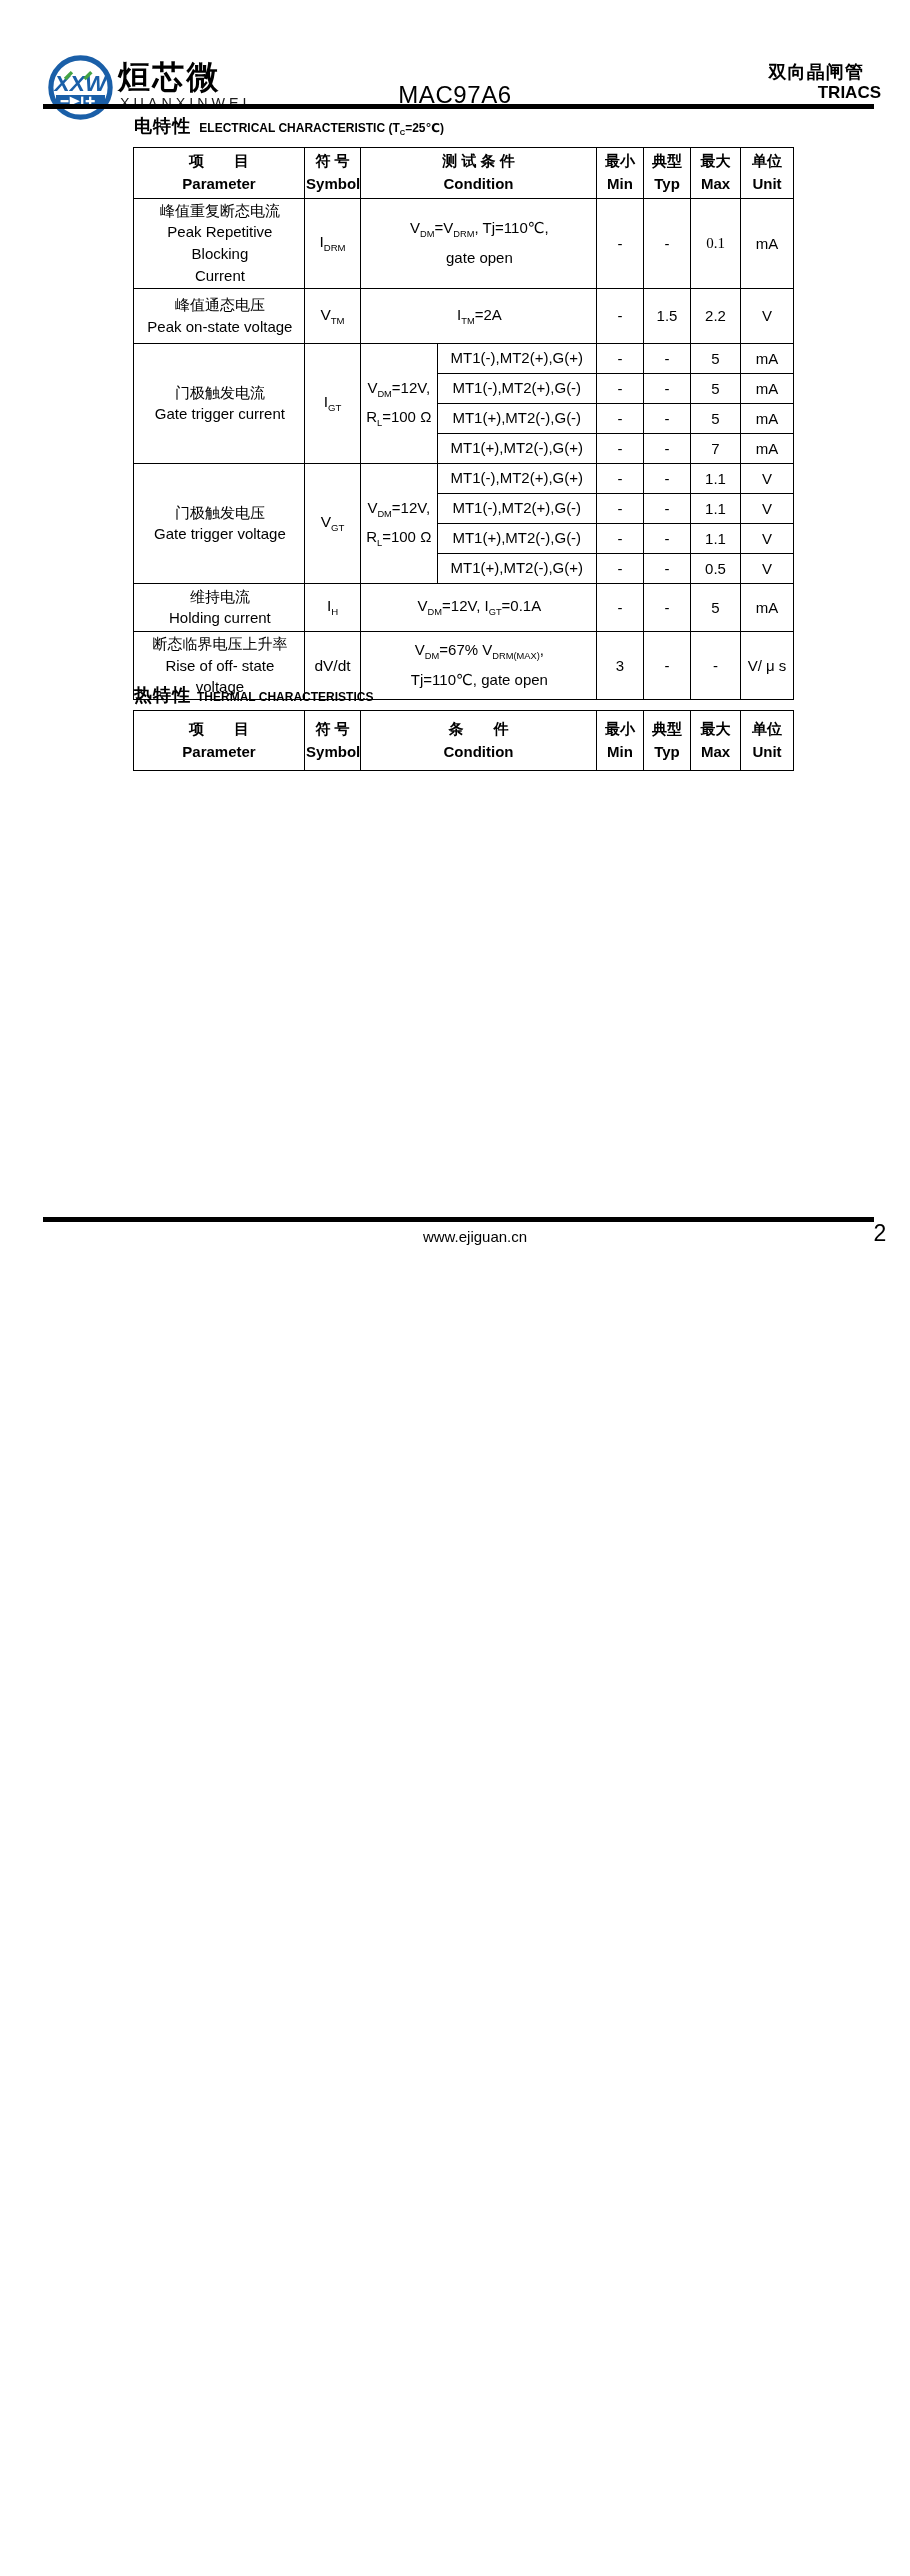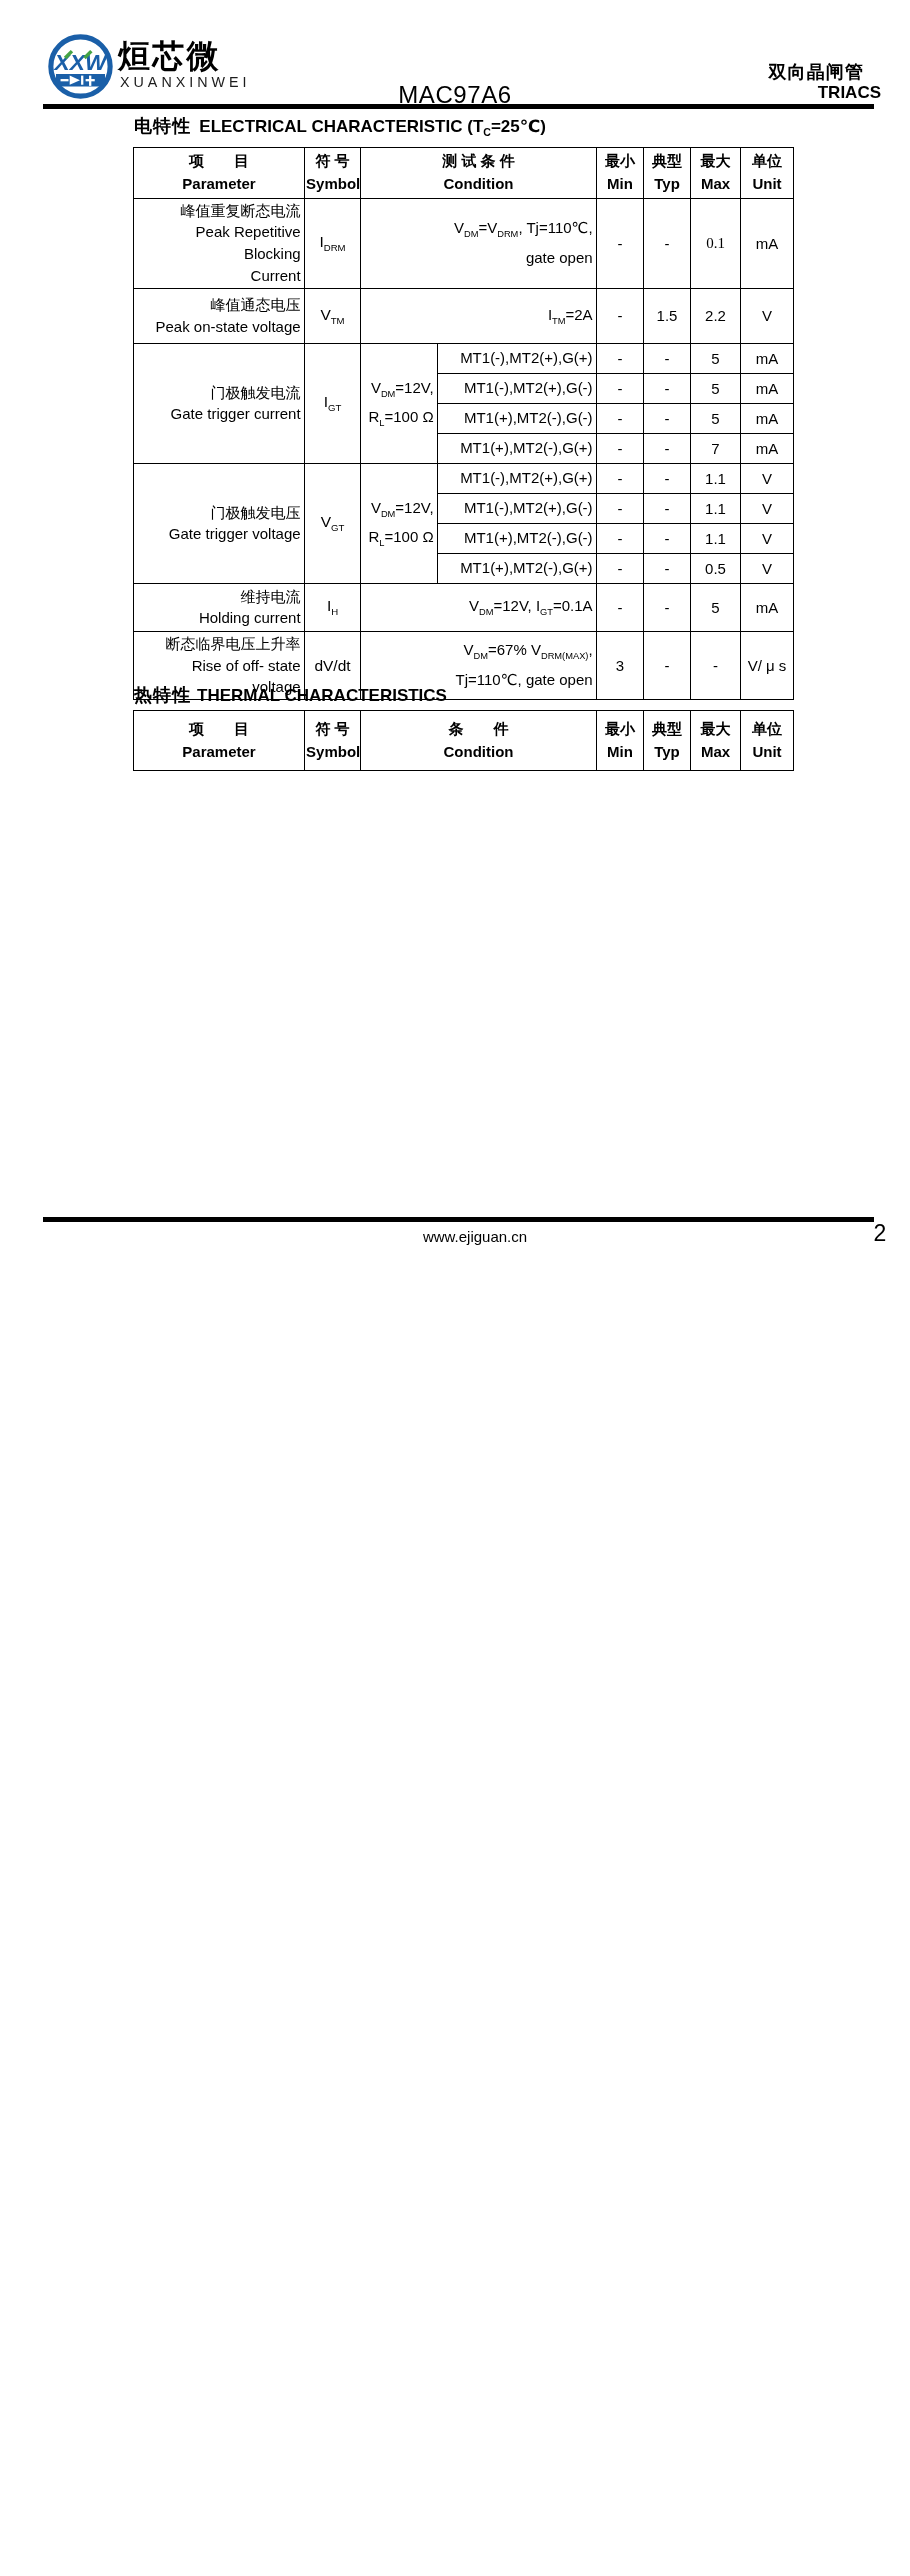--- a/index.html
+++ b/index.html
@@ -3,39 +3,39 @@
 <meta charset="utf-8">
 <style>
   html,body{margin:0;padding:0;background:#fff;}
   .canvas{position:relative;width:910px;height:2576px;background:#fff;overflow:hidden;
           font-family:"Liberation Sans","DejaVu Sans",sans-serif;color:#000;}
   .page{position:absolute;left:0;width:910px;height:1288px;background:#fff;}
   #page1{top:0;} #page2{top:2245;}
   .abs{position:absolute;}
 
   
-  .brand{position:absolute;width:241px;height:75px;}
+  .brand{position:absolute;width:241px;height:75px;margin-top:21px;}
   .brand .cn{position:absolute;left:70px;top:1.1px;font-size:32px;font-weight:bold;letter-spacing:2.3px;}
   .brand .en{position:absolute;left:72px;top:40px;font-size:14.3px;letter-spacing:4px;color:#1c1c1c;}
 
   .part-number{left:0;width:910px;text-align:center;font-size:25px;letter-spacing:0.6px;}
   .type-cn{right:46px;font-size:18px;font-weight:bold;letter-spacing:1.1px;}
   .type-en{right:29px;font-size:17px;font-weight:bold;}
   .rule{left:43px;width:831px;height:4.6px;background:#000;}
 
   .sec-title .t-cn{font-size:18px;font-weight:bold;letter-spacing:1.1px;}
-  .sec-title .t-en{font-size:17px;font-weight:bold;margin-left:16px;text-align:center;}
+  .sec-title .t-en{font-size:12px;font-weight:bold;margin-left:16px;text-align:center;}
 
   table{border-collapse:collapse;table-layout:fixed;}
   td{border:1.1px solid #000;font-size:15px;vertical-align:middle;padding:1.1px 3.4px;overflow:hidden;}
   .tbl{border:1.7px solid #000;}
   td.hd{text-align:center;font-weight:bold;line-height:1.5;padding:2.3px 1.1px;}
   td.sym{text-align:center;font-size:15.5px;}
   td.ctr{text-align:center;}
-  td.par{text-align:right;padding-left:5.2px;line-height:1.45;}
+  td.par{text-align:center;padding-left:5.2px;line-height:1.45;}
   sub{font-size:62%;} sup{font-size:62%;}
 
   
   .mc-table td{font-weight:bold;text-align:center;font-size:16px;height:23.5px;}
 
   
   .pkg-box{left:477px;top:193px;width:303px;height:385px;border:1.7px solid #000;}
   .pkg-label{position:absolute;left:8.6px;top:3.4px;background:#000;color:#fff;
              font-size:17px;font-weight:bold;padding:1.1px 9.2px 2.3px 5.7px;letter-spacing:1.1px;}
   .pin-table td{font-size:13px;}

